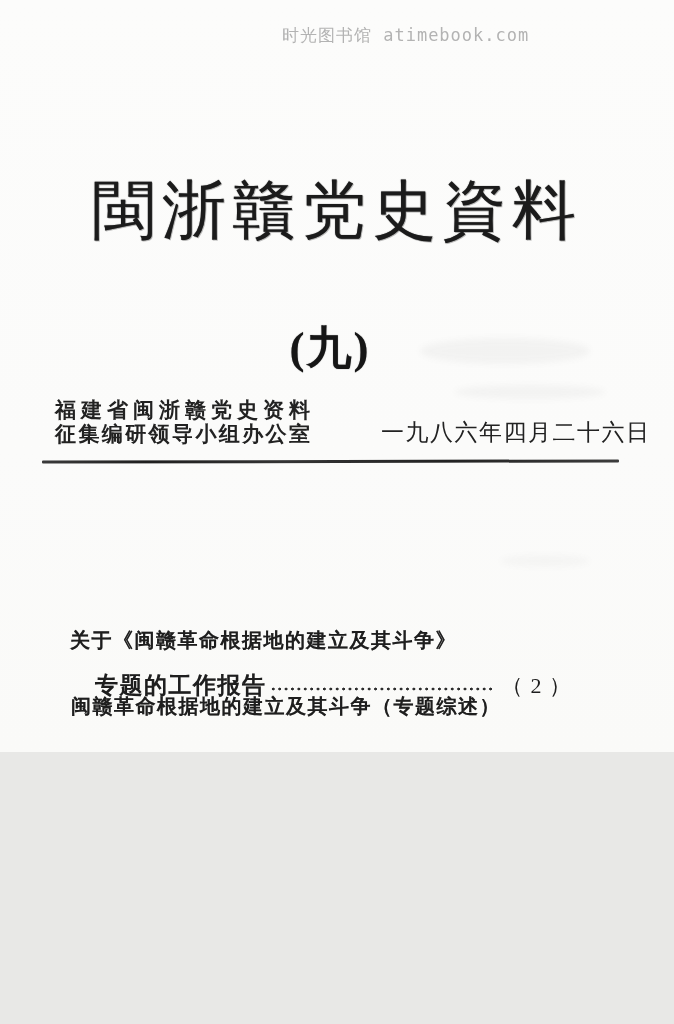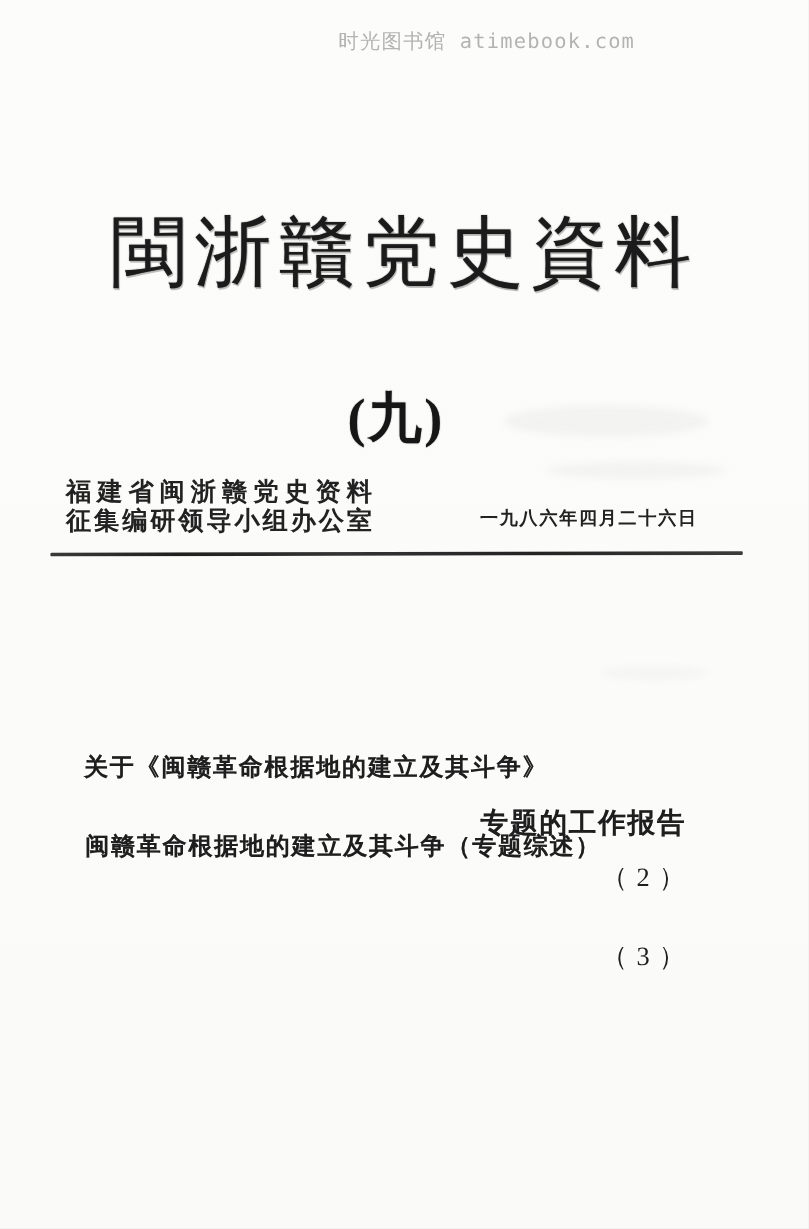--- a/index.html
+++ b/index.html
@@ -1,18 +1,18 @@
 <!DOCTYPE html>
 <html><head>
 <meta charset="utf-8">
 <style>
   html,body{margin:0;padding:0;background:#e8e8e6;}
   .page{
     position:relative;
-    width:674px;height:1024px;
+    width:674px;height:752px;
     margin:0;
     background:linear-gradient(180deg,#fcfcfb 0%,#fbfbfa 60%,#fafaf8 100%);
     overflow:hidden;
     font-family:"Liberation Serif","DejaVu Serif",serif;
     color:#1f1f1f;
   }
 
   
   .watermark{
     position:absolute;left:237px;top:5px;
@@ -51,22 +51,22 @@
     font-size:21px;line-height:24px;font-weight:bold;
     color:#222;
   }
   .pub-line{
     display:block;width:255px;
     text-align:justify;text-align-last:justify;
     white-space:normal;
   }
 
   .date{
-    position:absolute;left:400px;top:419px;
-    font-size:15px;line-height:28px;font-weight:700;
+    position:absolute;left:381px;top:419px;
+    font-size:23px;line-height:28px;font-weight:400;
     letter-spacing:1.5px;color:#222;white-space:pre;
   }
 
   .rule{
     position:absolute;left:42px;top:460px;width:577px;height:2.5px;
     background:linear-gradient(90deg,#3a3a3a 0%,#1f1f1f 18%,#343434 42%,#232323 70%,#3c3c3c 100%);
     transform:rotate(-0.12deg);
     border-radius:1px;
   }
 
@@ -80,21 +80,21 @@
   .toc-line1{
     position:absolute;
     font-size:20px;line-height:29px;font-weight:bold;
     letter-spacing:1.5px;color:#1e1e1e;white-space:nowrap;
     text-shadow:0 0 .4px rgba(0,0,0,.4);
   }
   .e1{left:70px;top:626px;}
   .e2{left:71px;top:692px;}
 
   .toc-row{
-    position:absolute;display:flex;align-items:flex-end;flex-direction:column;
+    position:absolute;display:flex;align-items:flex-end;
   }
   .e1row{left:95px;top:671px;width:477px;}
   .e2row{left:79px;top:766px;width:493px;}
 
   .toc-sub{
     font-size:23px;line-height:29px;font-weight:bold;
     letter-spacing:1.5px;color:#1e1e1e;white-space:nowrap;
     text-shadow:0 0 .4px rgba(0,0,0,.4);
     flex:0 0 auto;
   }

